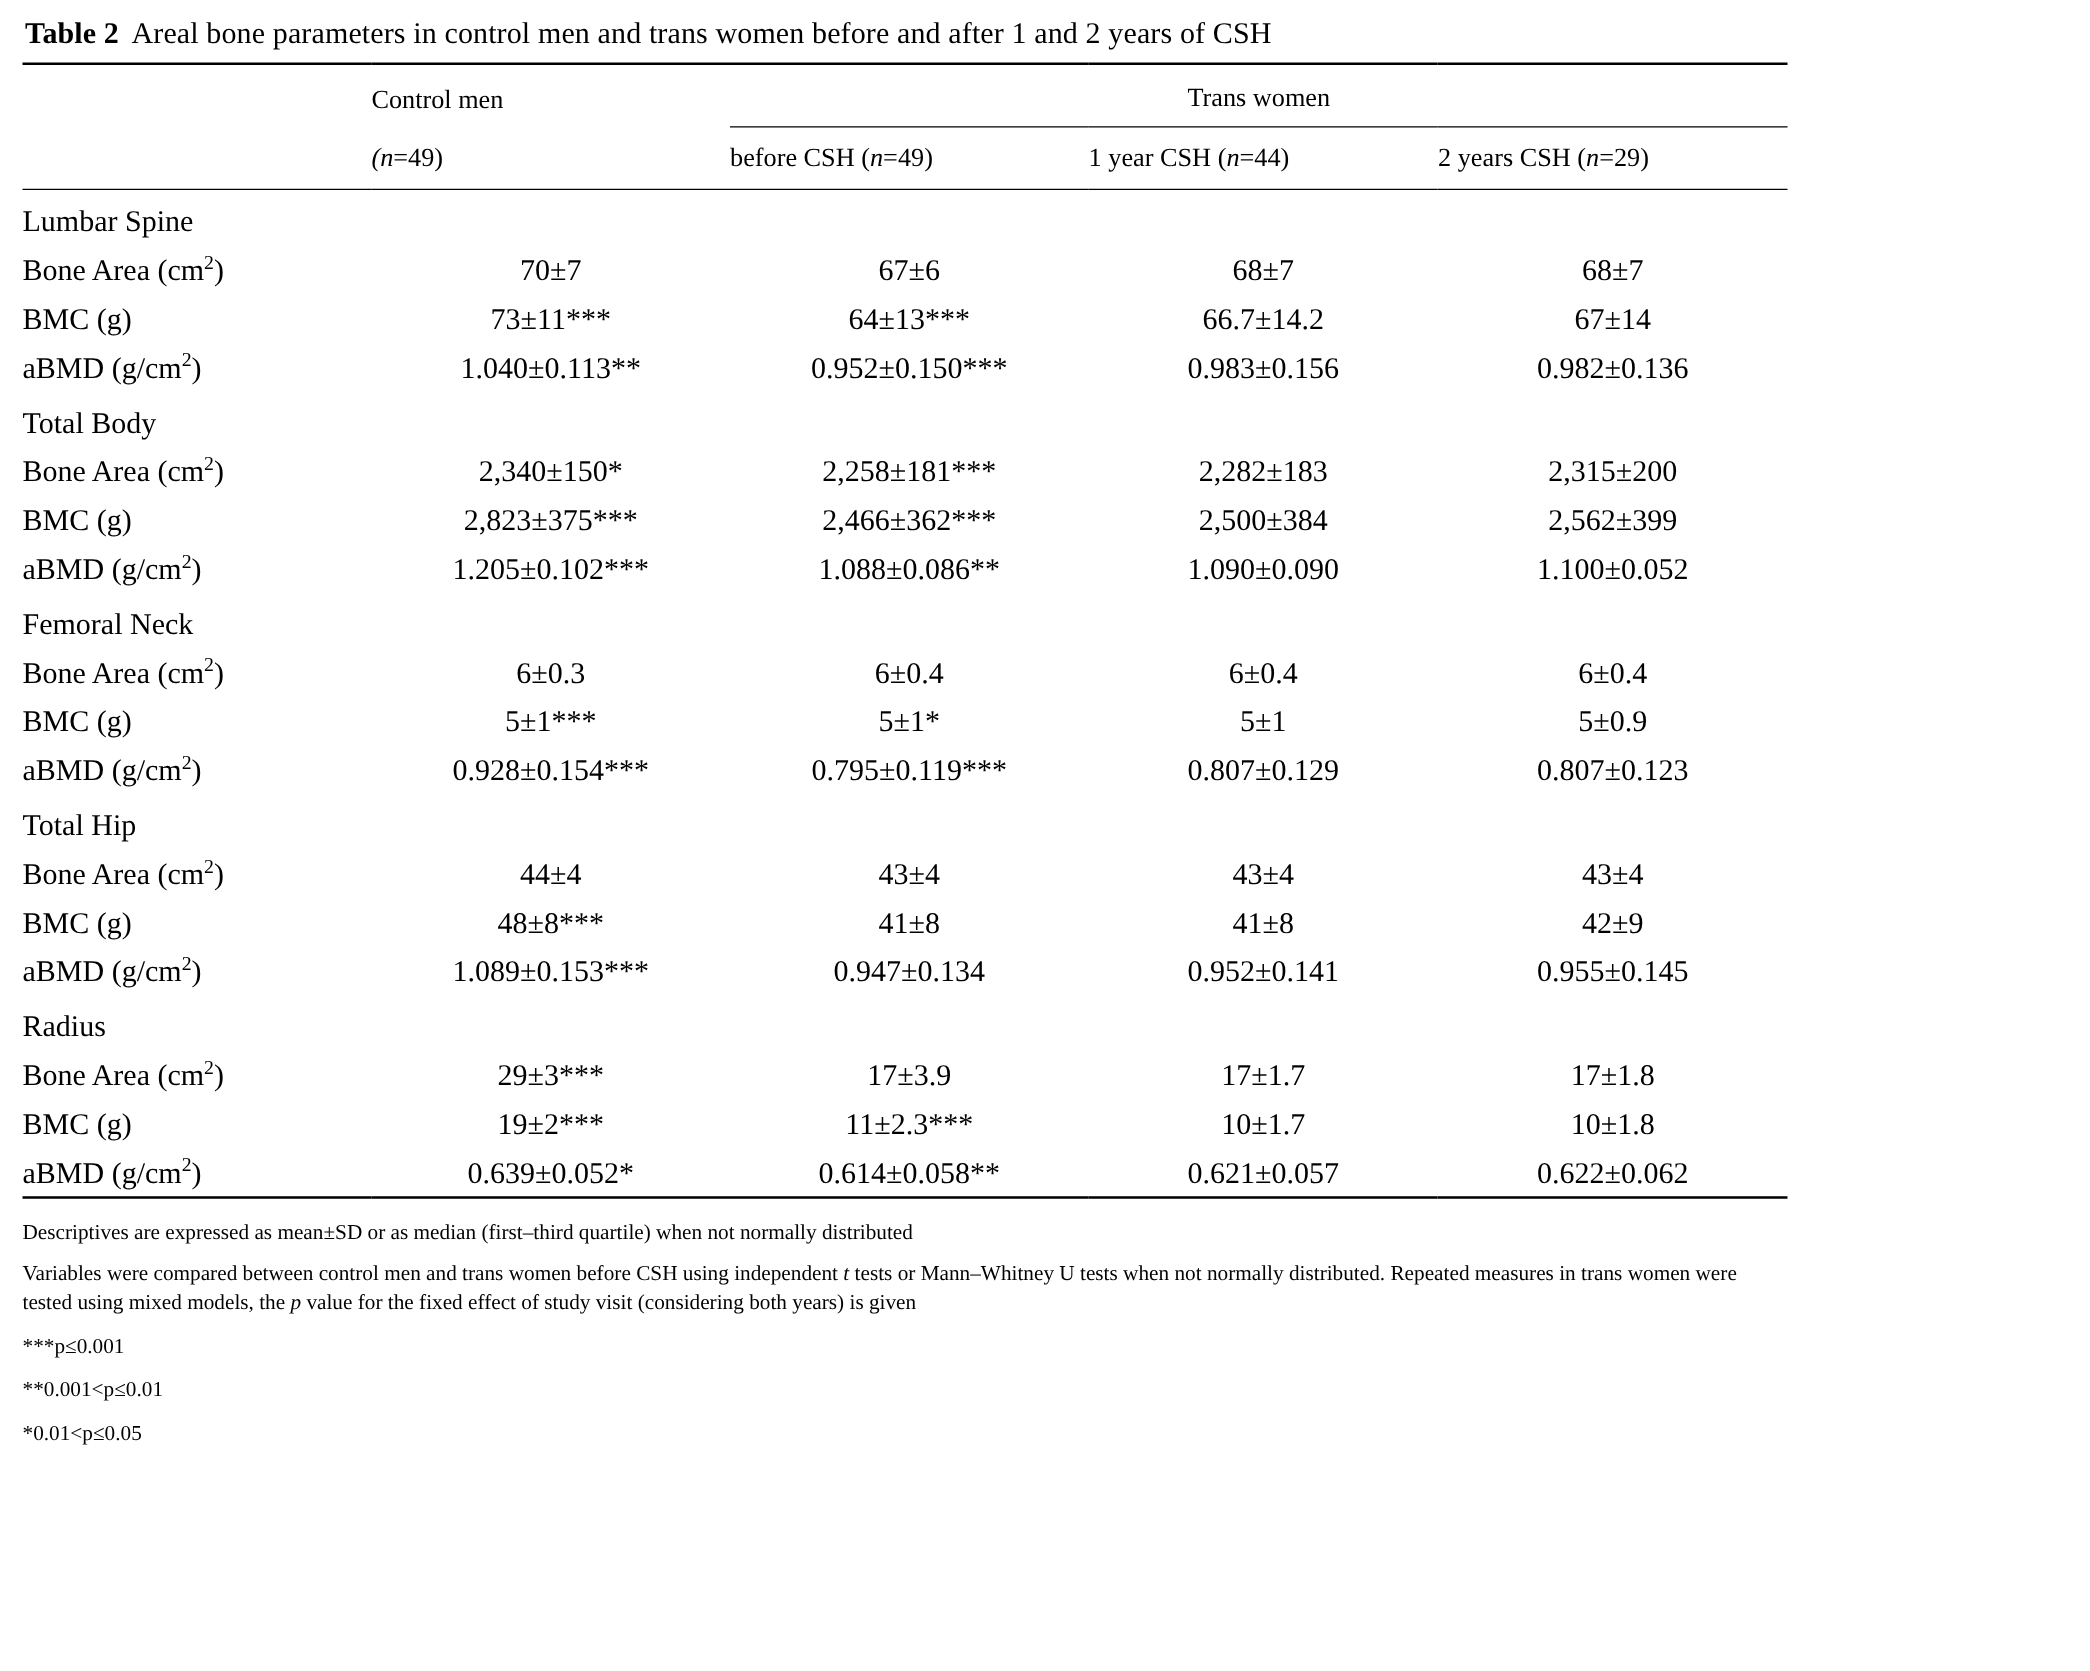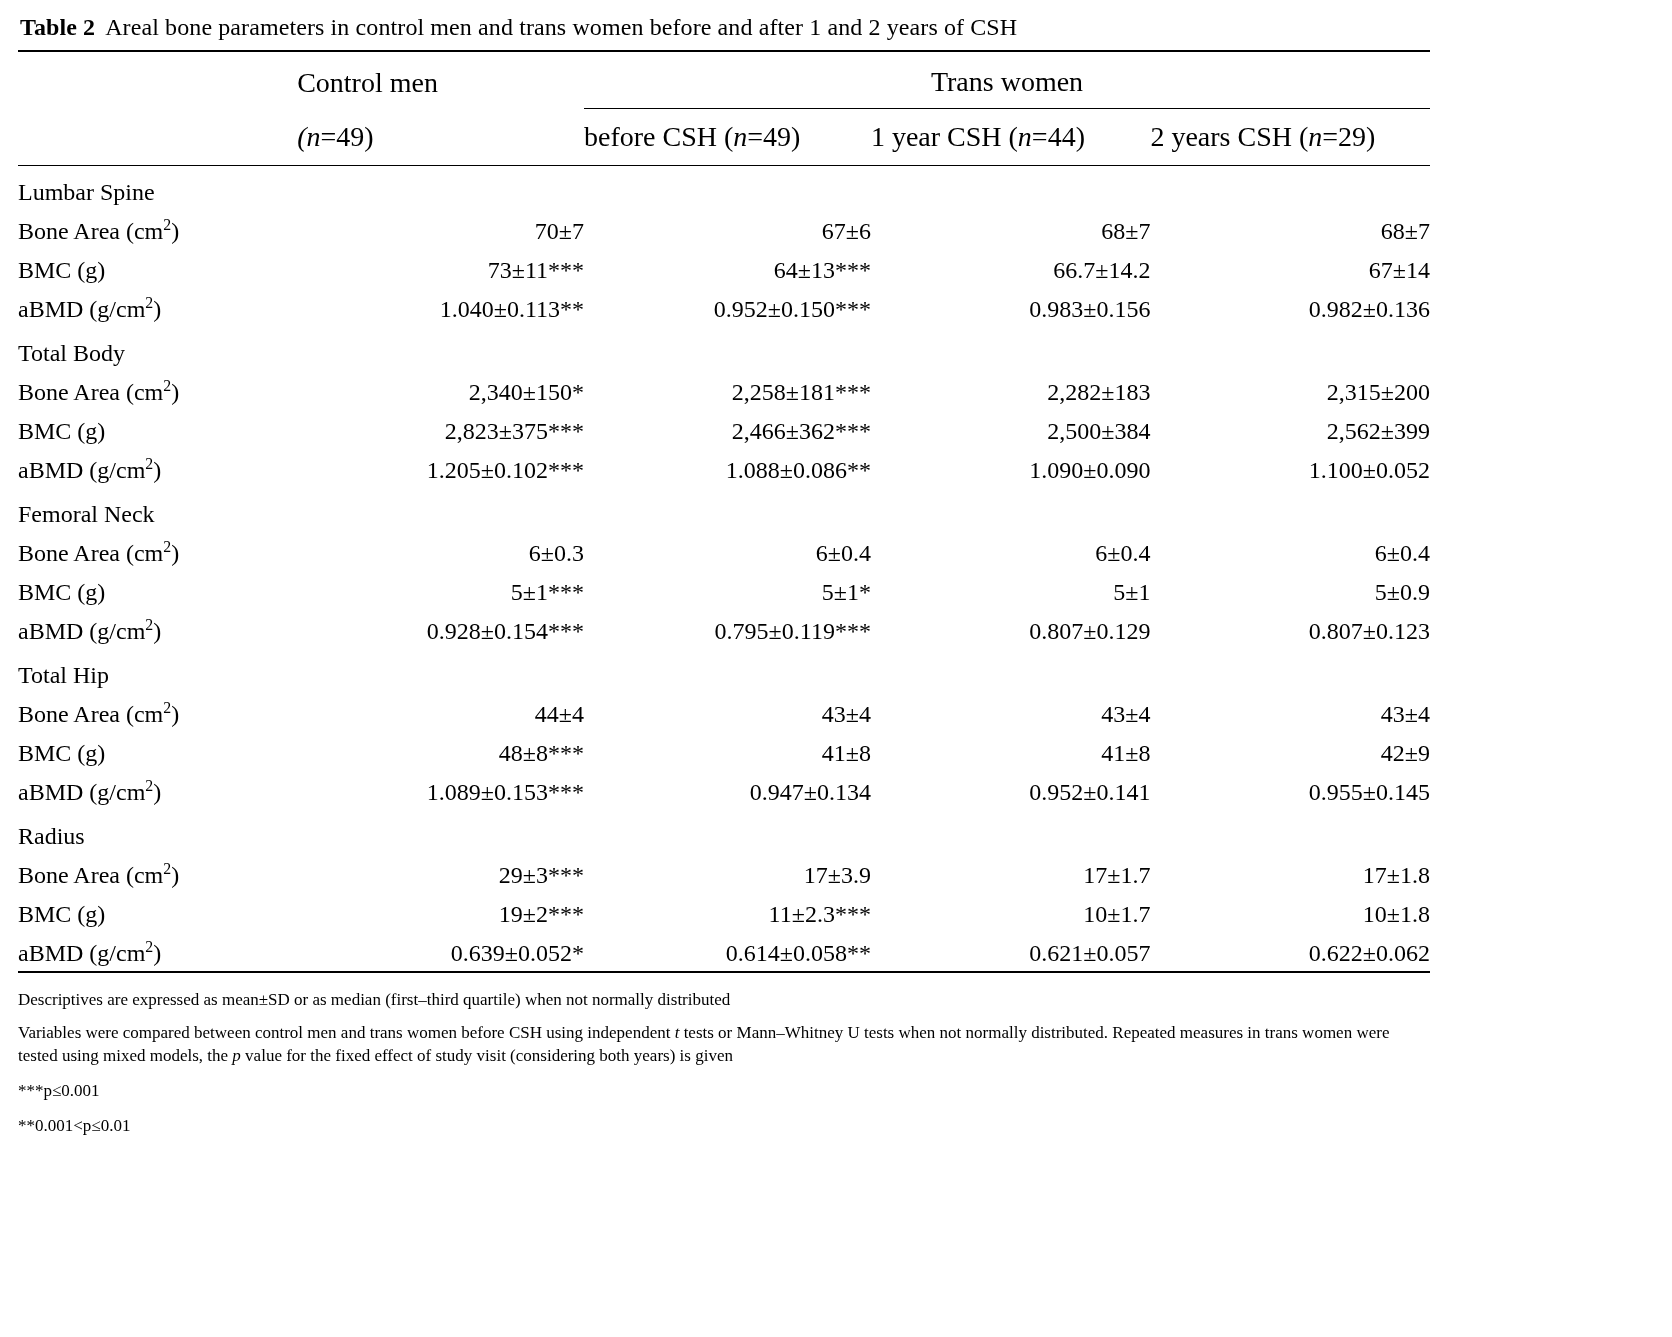--- a/index.html
+++ b/index.html
@@ -48,38 +48,38 @@
     border-top: 1.2px solid #000;
   }
   .rule-bottom td {
     border-top: 2.2px solid #000;
   }
   .col-label { width: 330px; text-align: left; }
   .col-v { width: 320px; text-align: center; }
   .hdr-cell {
     text-align: left;
     padding: 14px 0 10px 0 !important;
-    font-size: 28px;
+    font-size: 21px;
   }
   .hdr-row2 .hdr-cell {
     padding: 12px 0 12px 0 !important;
   }
   .spanhdr {
     text-align: left;
   }
   .grp {
     text-align: left;
     padding: 13px 0 4px 0 !important;
   }
   .rowlabel {
     text-align: left;
     padding: 8px 0 4px 0 !important;
   }
   .val {
-    text-align: right;
+    text-align: center;
     padding: 8px 0 4px 0 !important;
   }
   .hdr-underline {
     border-bottom: 1.2px solid #000;
     text-align: center;
   }
   sup {
     font-size: 0.66em;
     vertical-align: super;
     line-height: 0;
@@ -281,15 +281,16 @@
         <td></td>
       </tr>
     </tbody>
   </table>
 
   <div class="notes">
     <p class="tight">Descriptives are expressed as mean±SD or as median (first–third quartile) when not normally distributed</p>
     <p><span>Variables were compared between control men and trans women before CSH using independent </span><i>t</i><span> tests or Mann–Whitney U tests when not normally distributed. Repeated measures in trans women were tested using mixed models, the </span><i>p</i><span> value for the fixed effect of study visit (considering both years) is given</span></p>
     <p>***p≤0.001</p>
     <p>**0.001&lt;p≤0.01</p>
+    <p>*0.01&lt;p≤0.05</p>
   </div>
 
 </div>
 
 </body></html>

